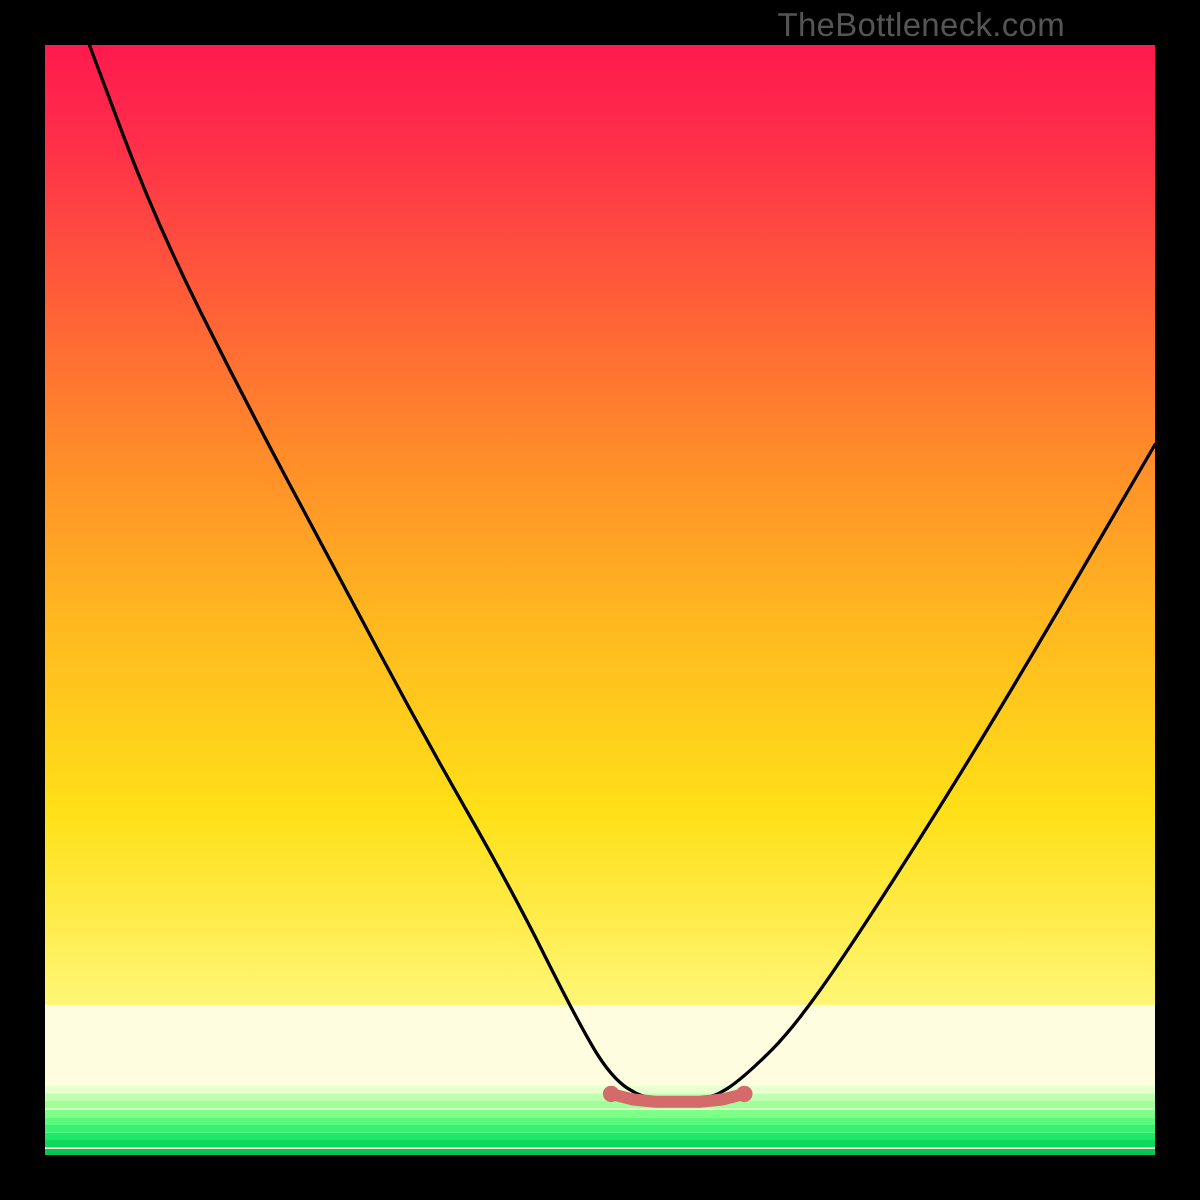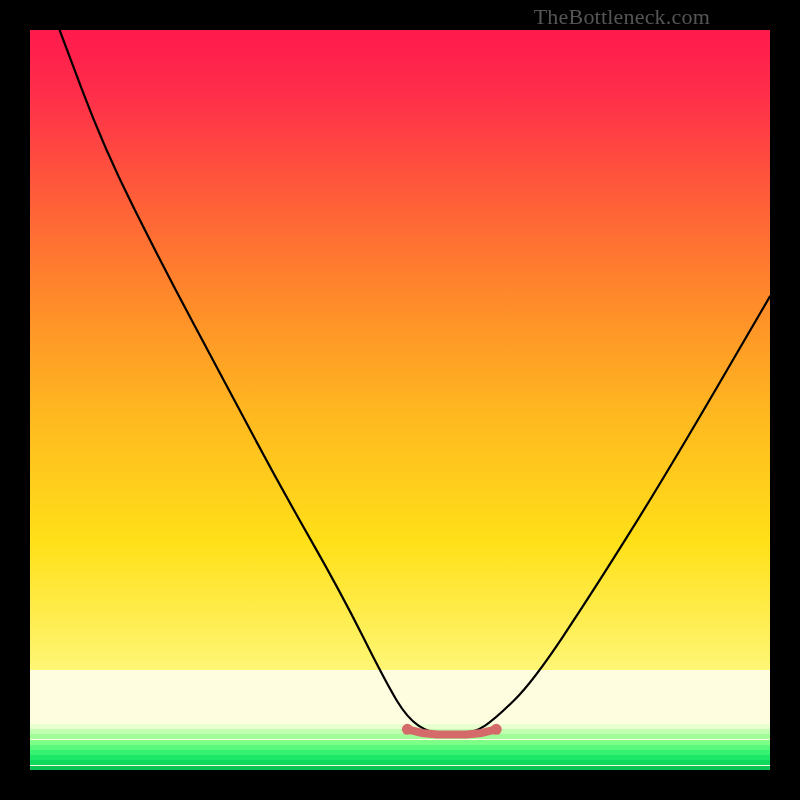--- a/index.html
+++ b/index.html
@@ -9,21 +9,20 @@
     height: 800px;
     background: #000;
     overflow: hidden;
     font-family: Arial, Helvetica, sans-serif;
   }
   .frame {
     position: relative;
     width: 720px;
     height: 800px;
     background: #000;
-    font-family: Liberation Serif, serif;
   }
   .watermark {
     position: absolute;
     top: 4px;
     right: 10px;
     color: #555;
     font-size: 22px;
     font-weight: 500;
     letter-spacing: 0.2px;
     z-index: 5;

